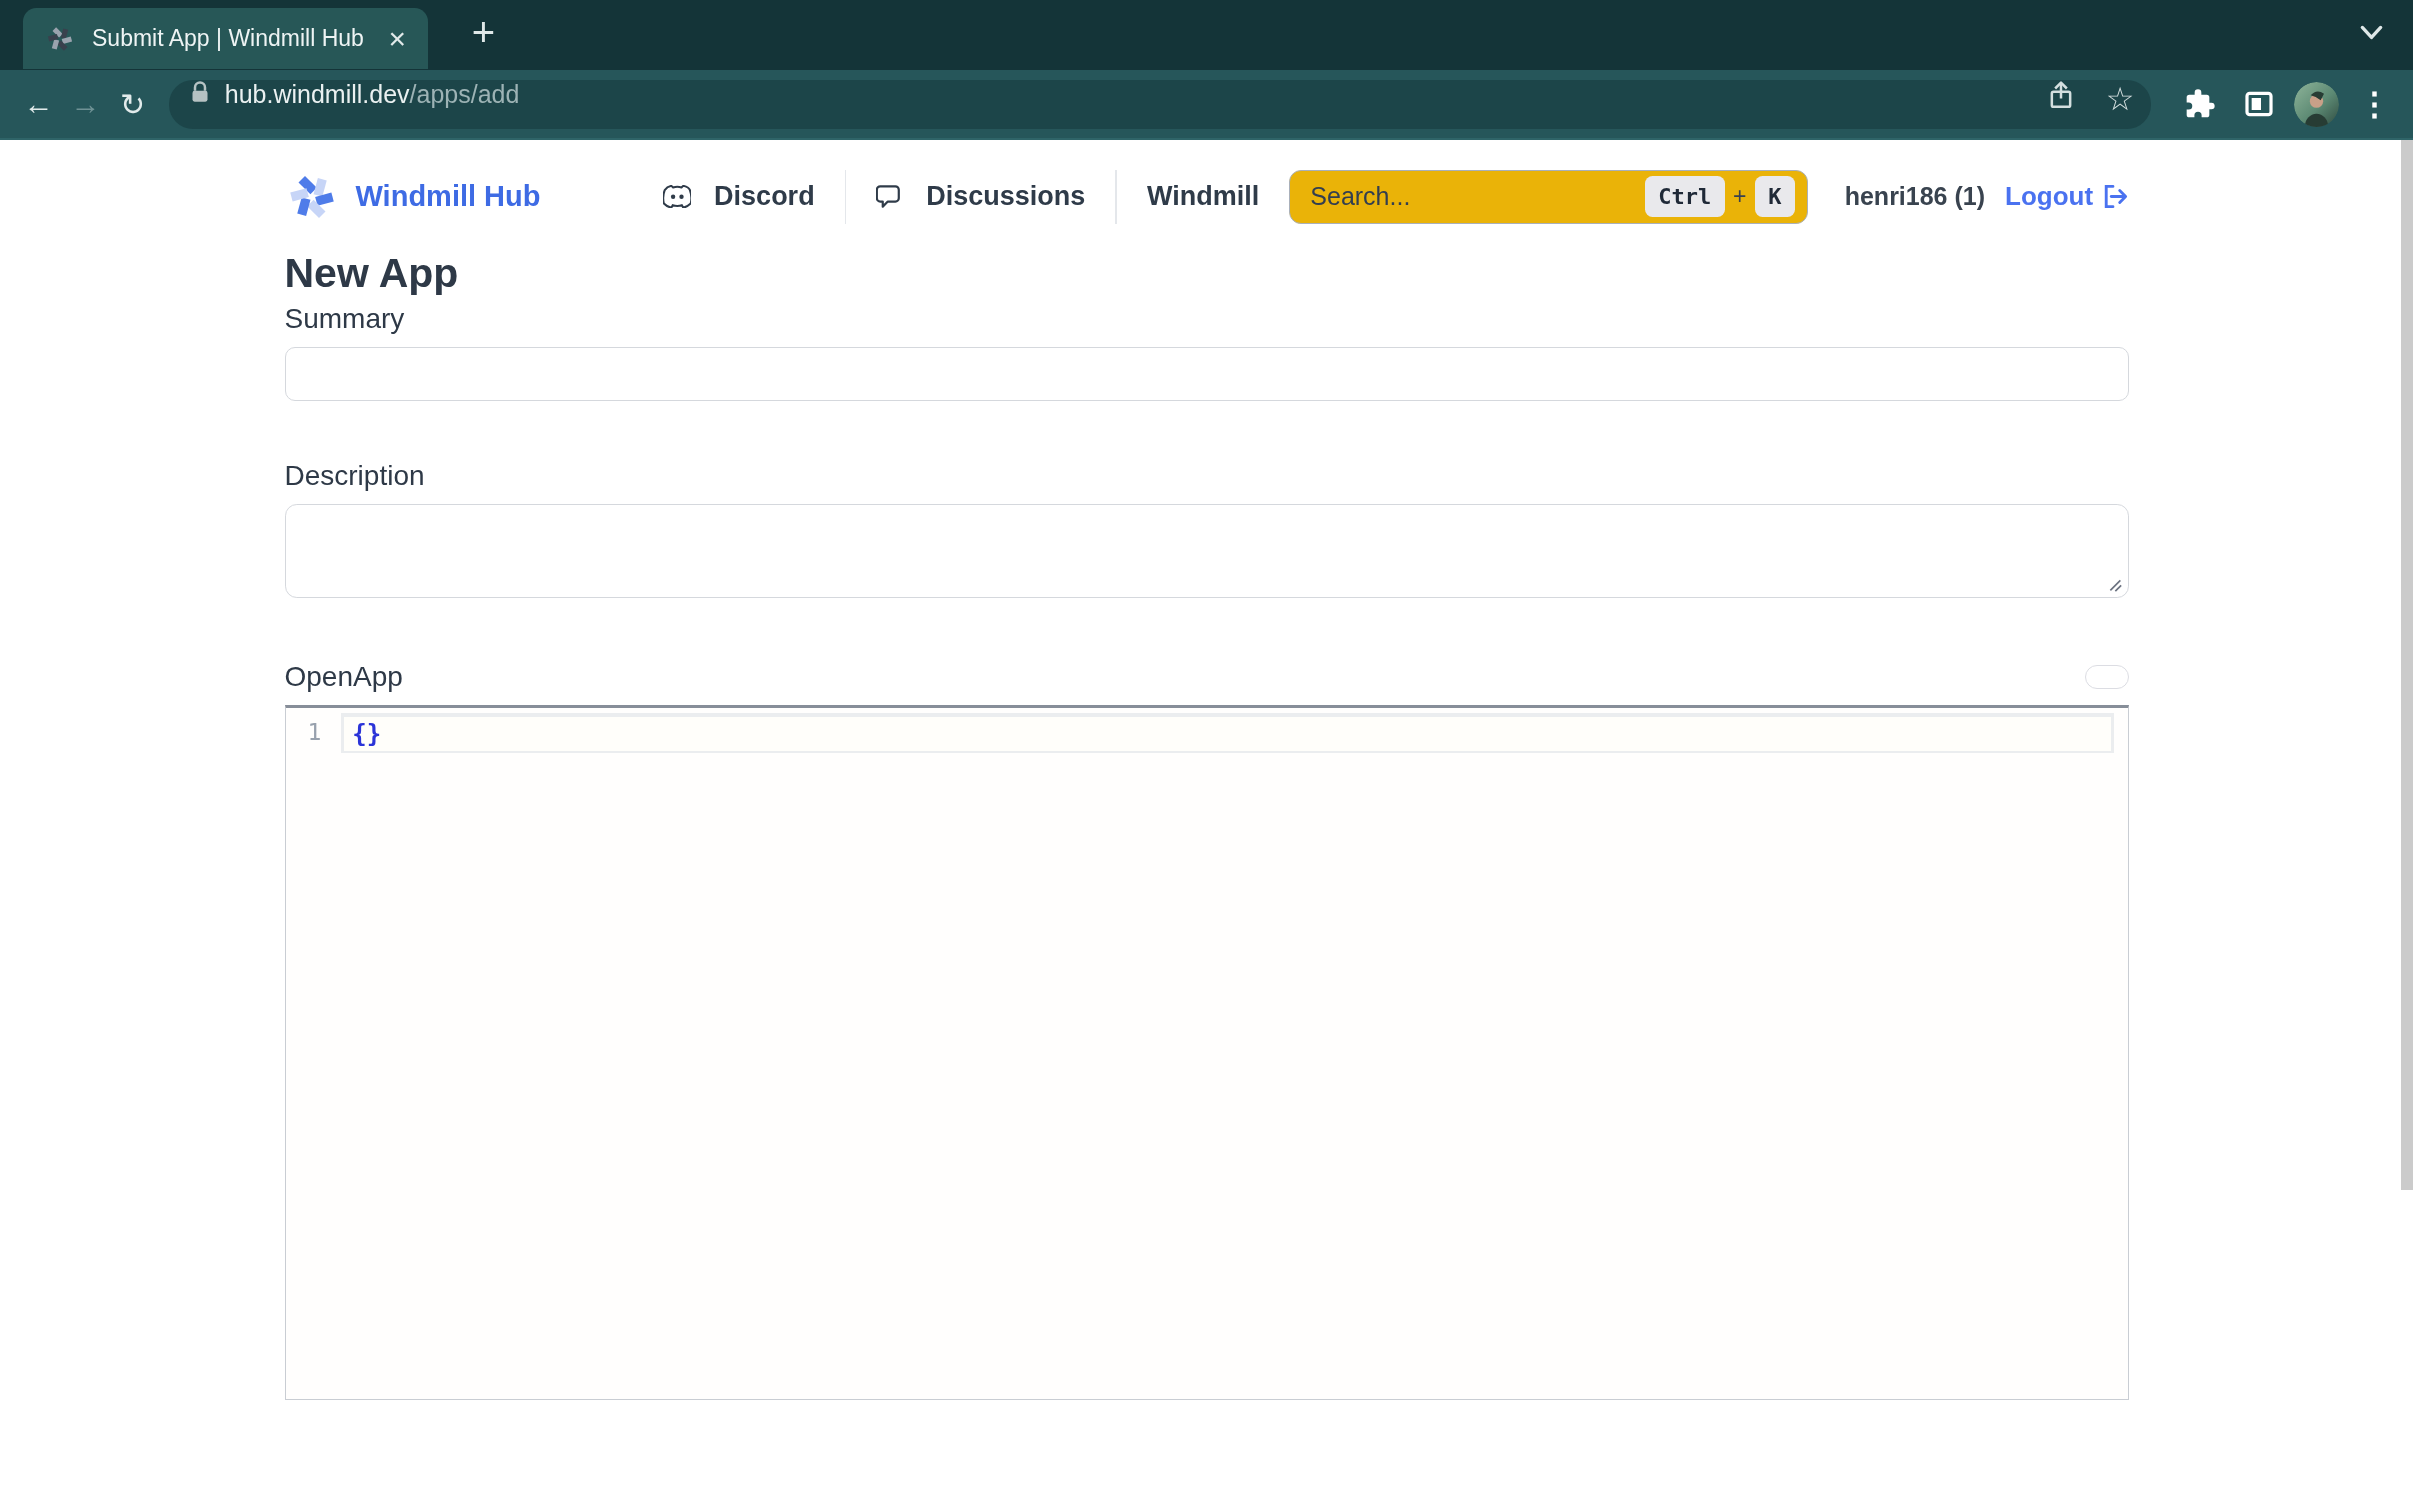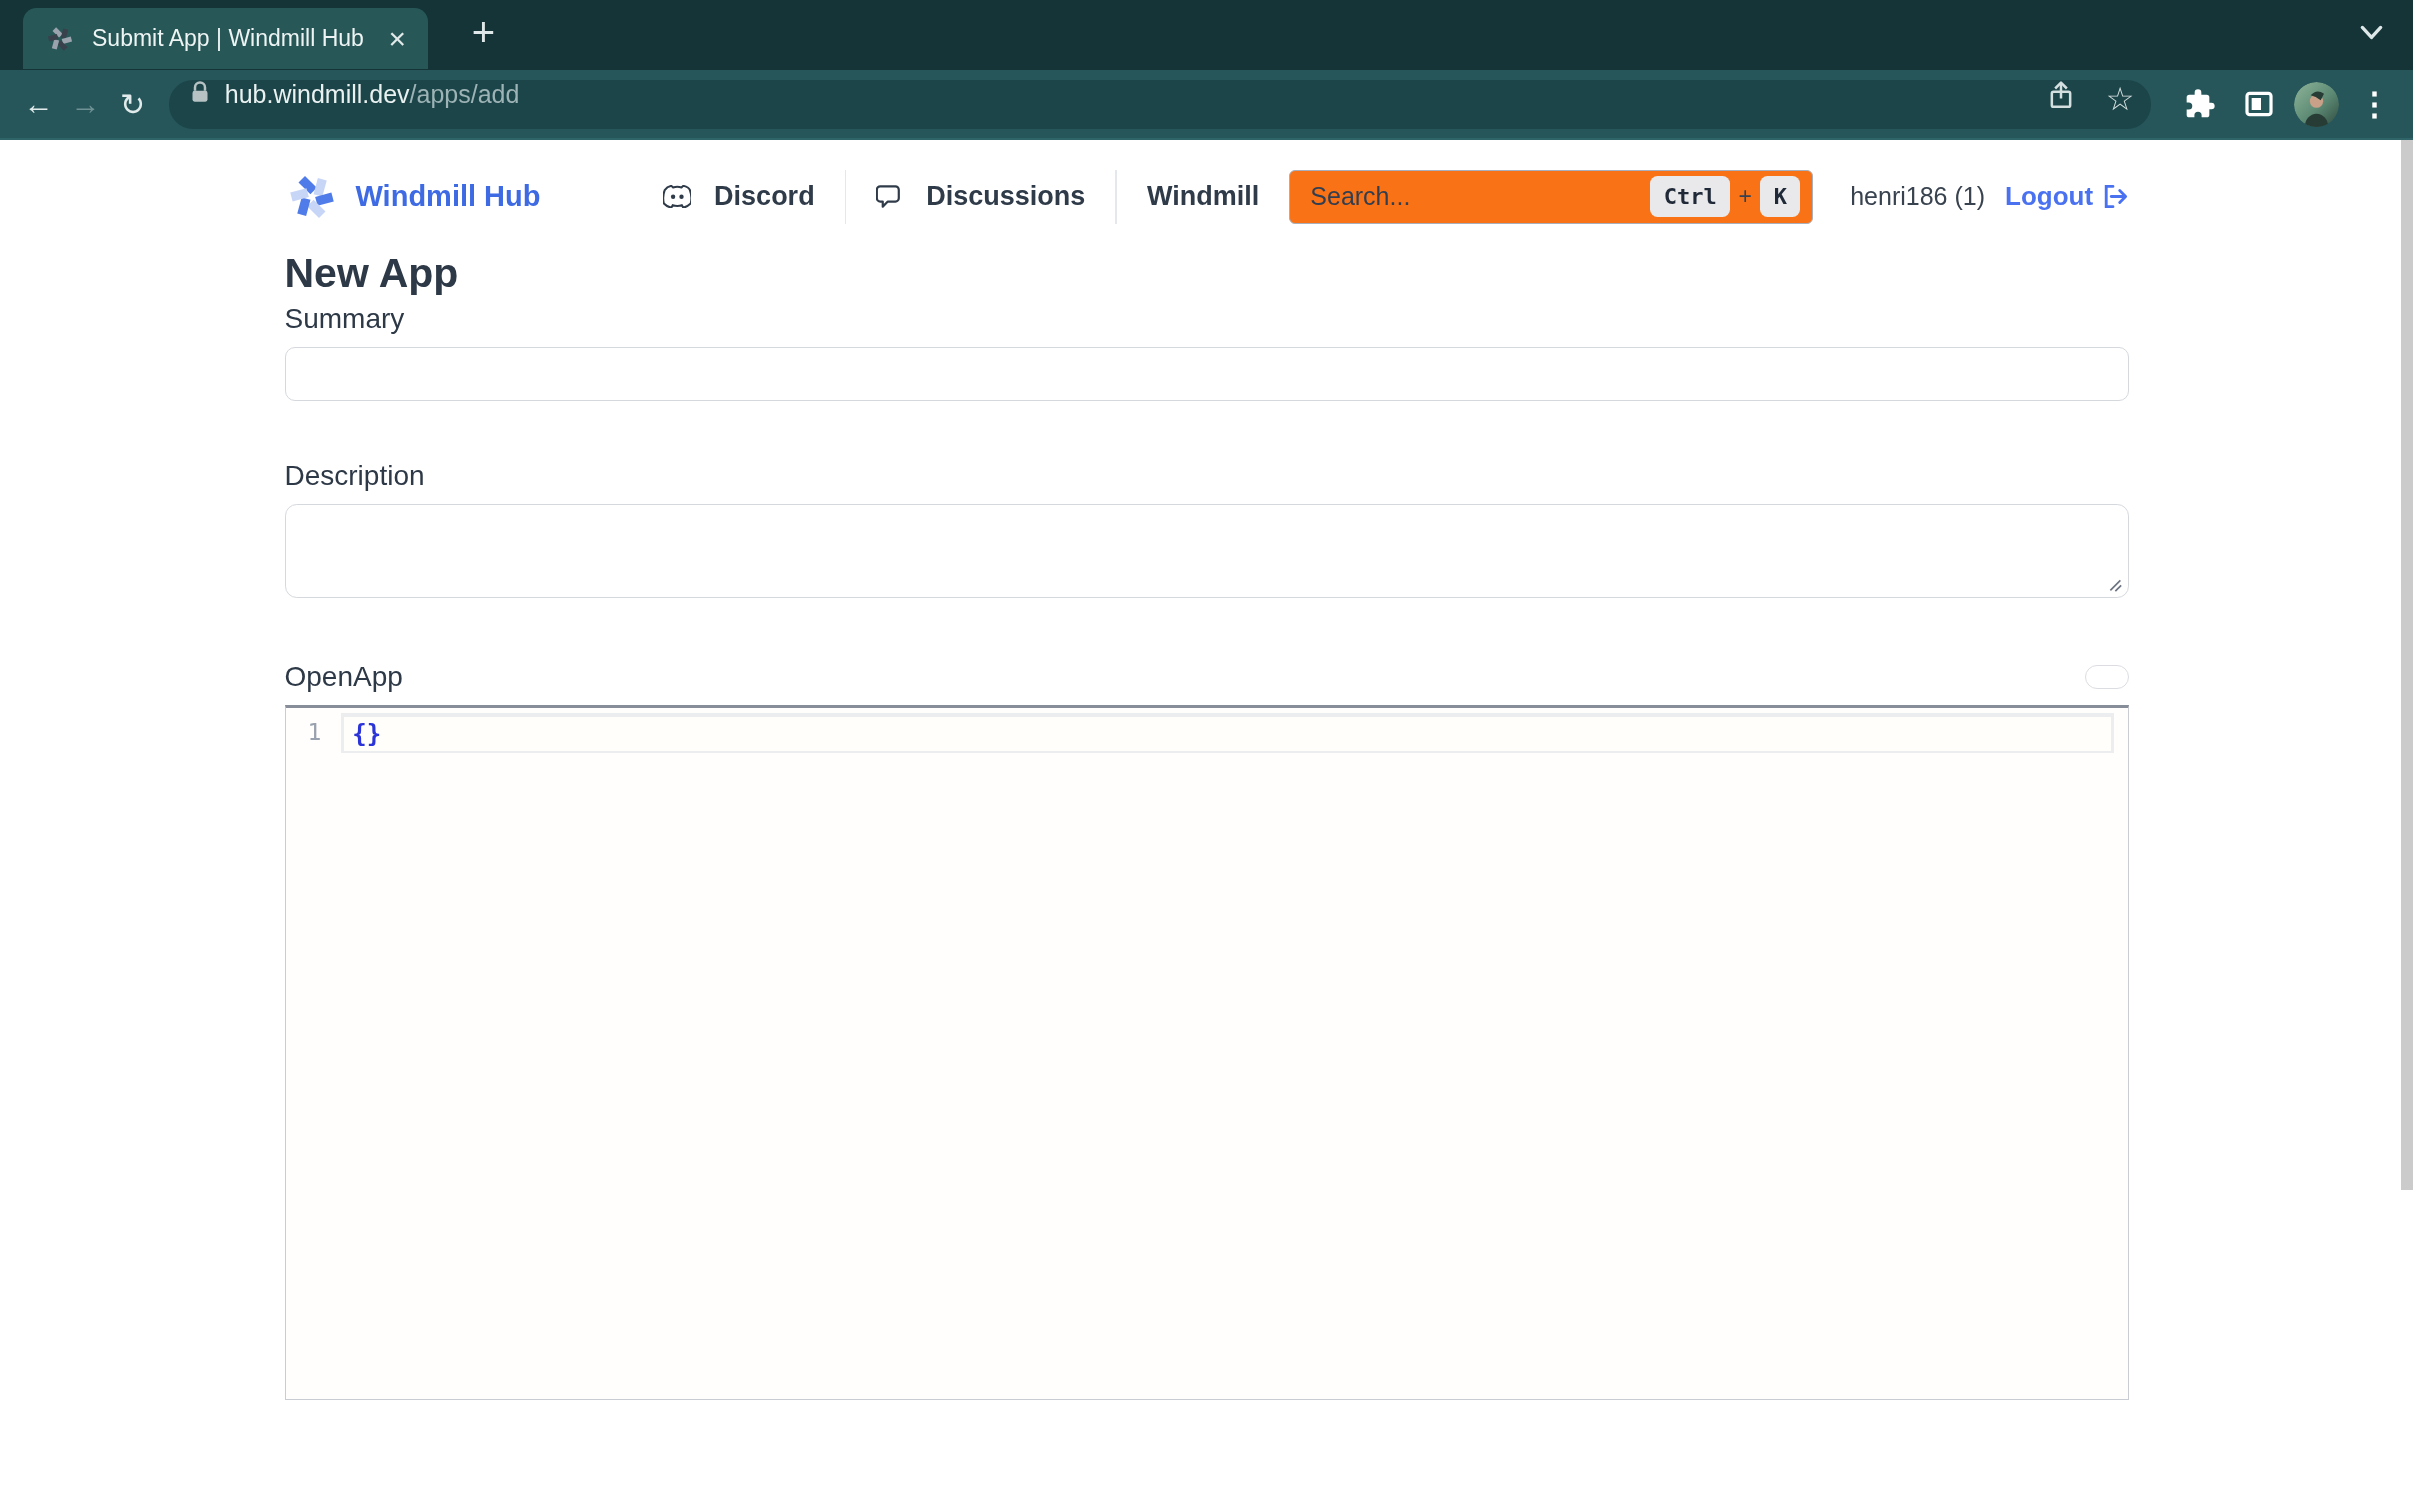--- a/index.html
+++ b/index.html
@@ -41,31 +41,31 @@
   .container { width:1844px; margin:0 auto; padding-top:27px; }
 
   .site-header { display:flex; align-items:center; height:59px; }
   .brand { display:flex; align-items:center; gap:17px; }
   .brand-logo { width:54px; height:54px; }
   .brand-title { font-size:29px; font-weight:700; color:#3e6be4; white-space:nowrap; }
   .main-nav { display:flex; align-items:center; margin-left:92px; height:55px; }
   .nav-item { display:flex; align-items:center; gap:23px; padding:0 30px;
               font-size:27px; font-weight:600; color:#2f3b49; white-space:nowrap;text-align:center; }
   .nav-divider { width:1.7px; height:54px; background:#e4e7eb; }
-  .search-box { margin-left:auto; width:623px; height:54px; background:#f97316;
-                border:1.7px solid #a9b0bb; border-radius:6px;
+  .search-box { margin-left:auto; width:623px; height:54px; background:#eab308;
+                border:1.7px solid #a9b0bb; border-radius:12px;
                 display:flex; align-items:center; padding:0 11.8px 0 20px; }
   .search-input { border:none; outline:none; flex:1; font-size:25px; color:#2b3648;
                   font-family:"Liberation Sans", sans-serif; background:transparent; min-width:0; }
   .search-input::placeholder { color:#323e50; opacity:1; }
   .kbd { background:#e9e9ec; border-radius:7.6px; padding:7.6px 13.4px;
          font-family:"DejaVu Sans Mono", monospace; font-size:22px; font-weight:700; color:#1f2937; }
   .kbd-sep { margin:0 8.4px; font-size:23px; color:#374151; }
   .user-block { display:flex; align-items:center; margin-left:37px; gap:20px; white-space:nowrap; }
-  .user-name { font-size:25px; color:#39434f; }
+  .user-name { font-size:25px; color:#39434f;font-weight:bold; }
   .logout { display:flex; align-items:center; gap:8.4px; color:#4a72f0;
             font-size:26px; font-weight:700; cursor:pointer; }
 
   .page-title { font-size:41px; font-weight:800; color:#2e3947; margin:23.5px 0 6.7px; }
   .field-label { font-size:28px; color:#2e3947; margin-bottom:11.8px; }
   .field-group { margin-top:0; }
   .field-group + .field-group { margin-top:59px; }
   .text-input { width:100%; height:54px; border:1.7px solid #d5d8dd; border-radius:10px;
                 font-size:25px; color:#2e3947; padding:0 17px; outline:none; background:#fff; }
   .textarea-wrap { position:relative; }

